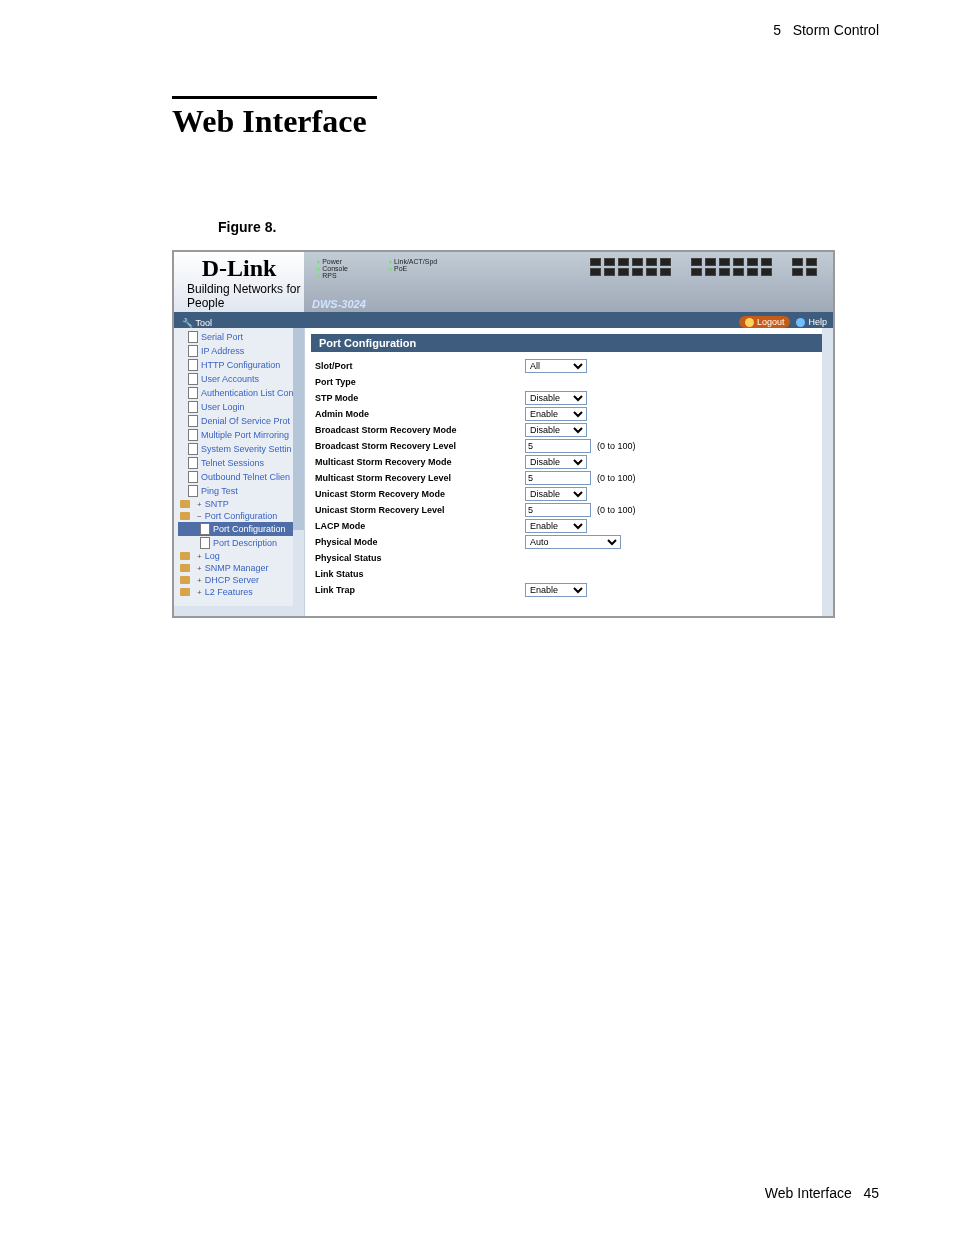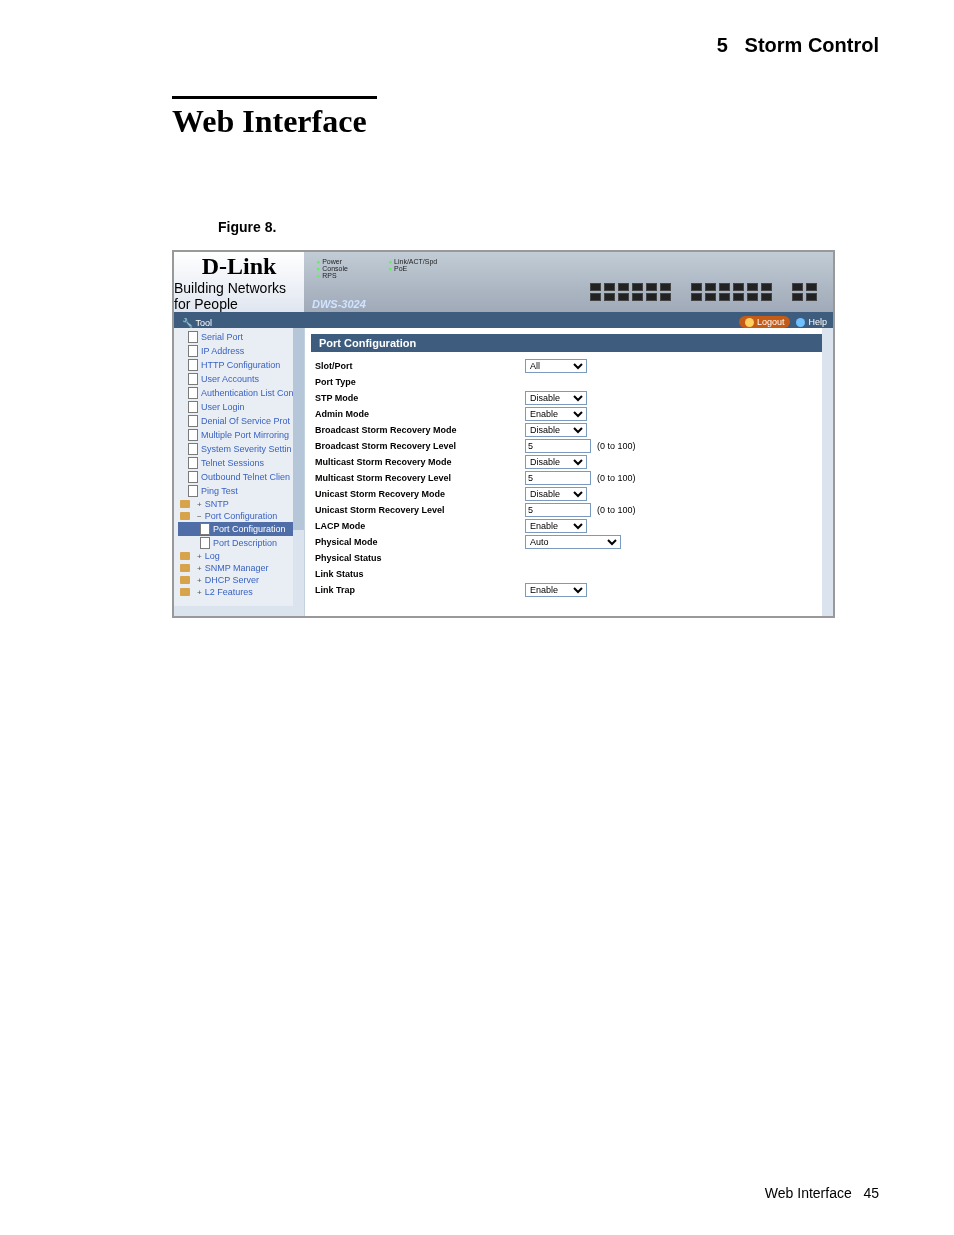--- a/index.html
+++ b/index.html
@@ -11,24 +11,24 @@
   }
   .page {
     width: 954px;
     min-height: 1235px;
     position: relative;
     padding: 0;
     box-sizing: border-box;
   }
   .header-right {
     position: absolute;
-    top: 34px;
+    top: 22px;
     right: 75px;
-    font-size: 20px;
-    font-weight: bold;
+    font-size: 14px;
+    font-weight: normal;
   }
   .title-block {
     position: absolute;
     left: 172px;
     top: 96px;
   }
   .title-rule {
     width: 205px;
     height: 3px;
     background: #000;
@@ -71,26 +71,27 @@
     flex-direction: column;
     align-items: center;
     justify-content: center;
   }
   .brand {
     font-family: "Times New Roman", serif;
     font-weight: bold;
     font-size: 24px;
   }
   .tagline {
-    font-size: 14px;
+    font-size: 12px;
+    margin-left: 13px;
   }
   .devbar-right {
     flex: 1;
     display: flex;
-    flex-direction: column;
+    flex-direction: row;
     padding: 4px 6px;
     position: relative;
   }
   .devbar-model {
     position: absolute;
     bottom: 2px;
     left: 8px;
     font-weight: bold;
     font-style: italic;
     font-size: 11px;

